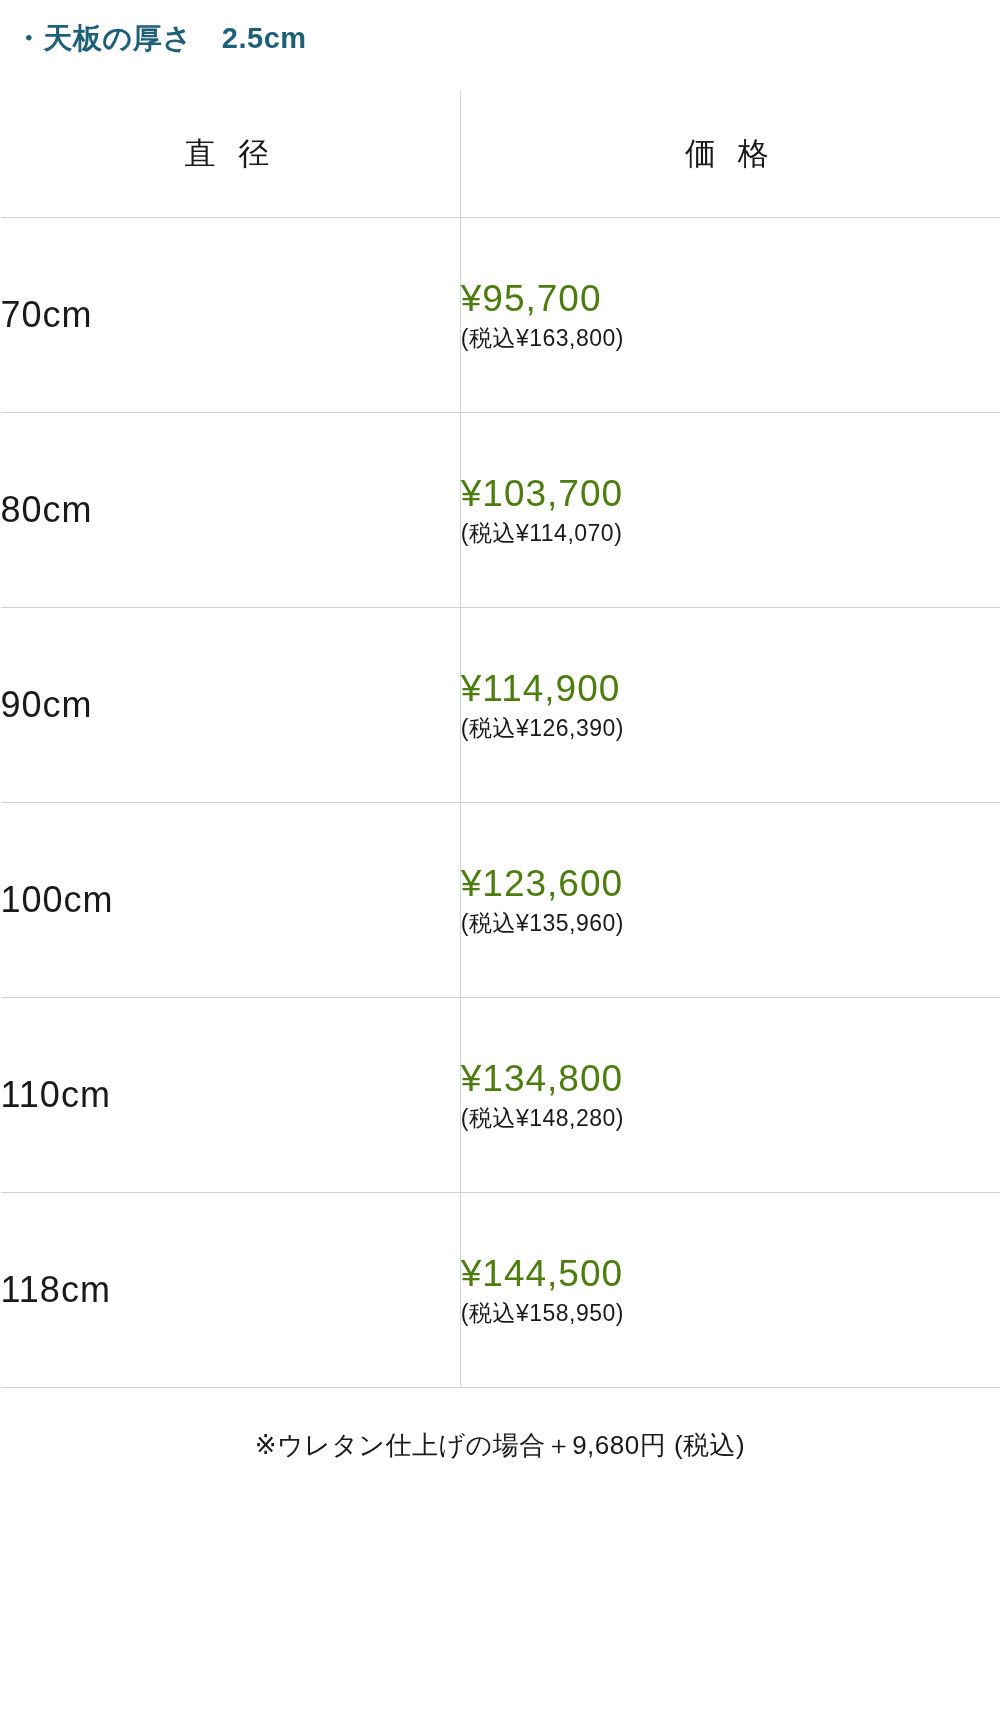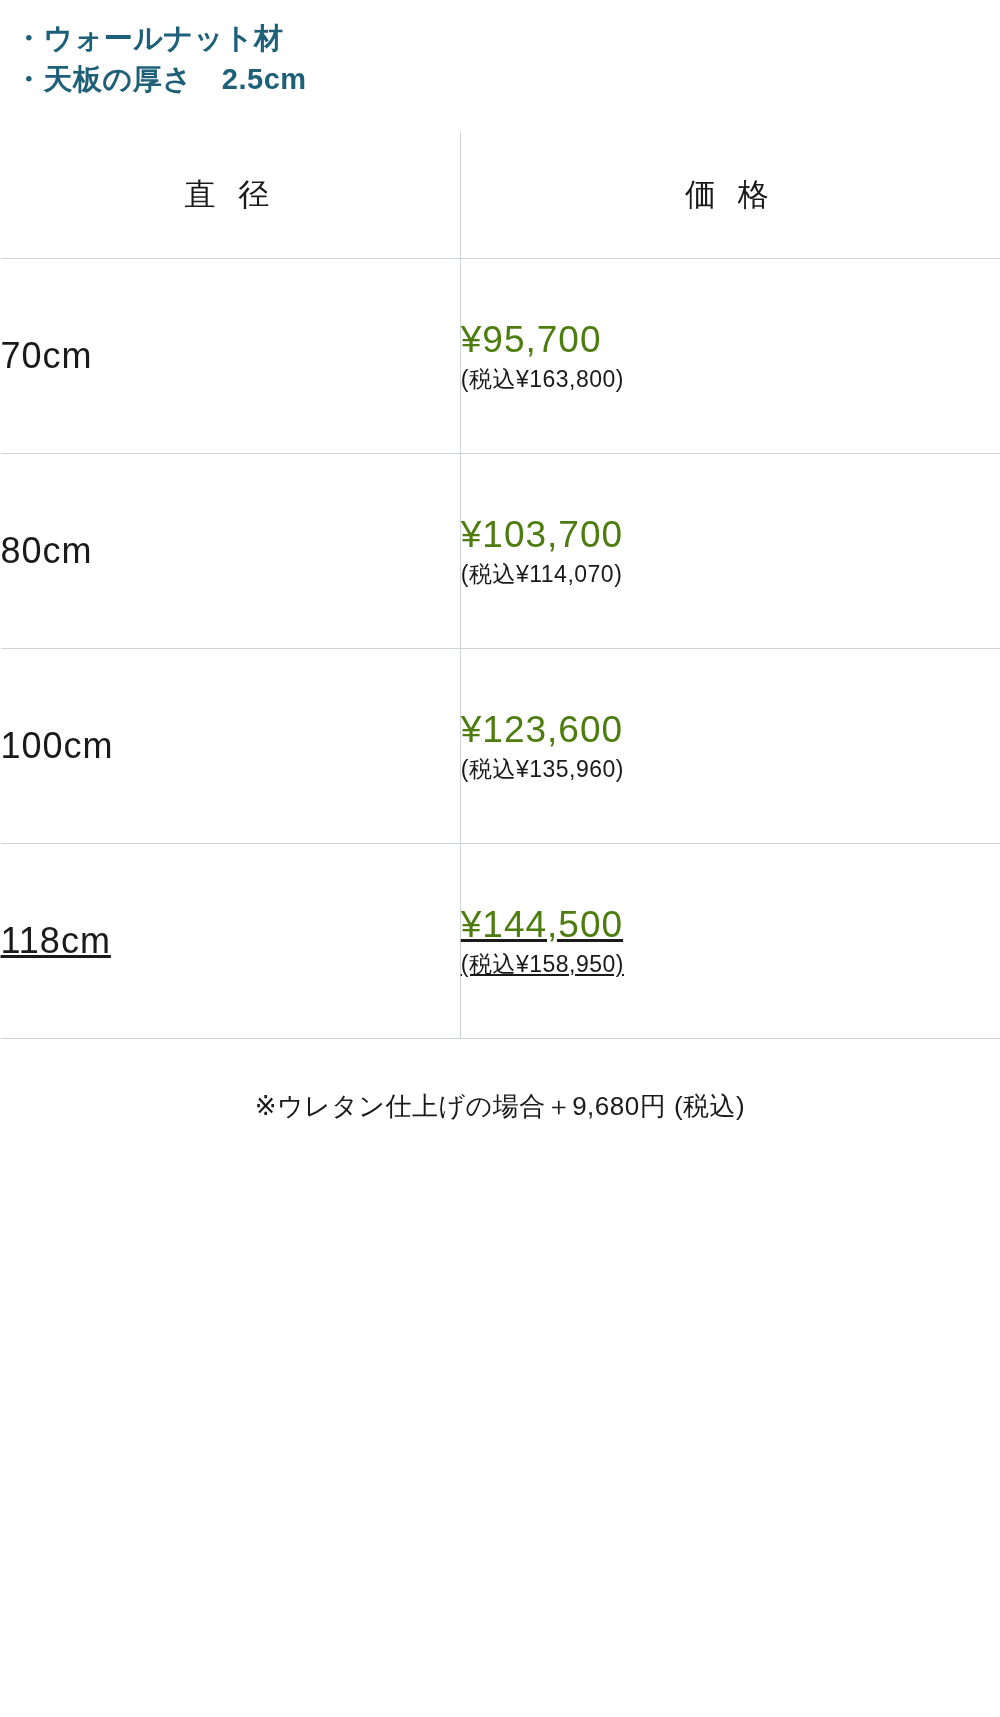--- a/index.html
+++ b/index.html
@@ -68,21 +68,20 @@
   .body-row td {
     height: 194px;
     border-top: 1px solid #cfd3d5;
     margin-left: 30px;
   }
   .body-row td.price-cell {
     border-left: 1px solid #cfd3d5;
   }
   .body-row:last-child td {
     border-bottom: 1px solid #cfd3d5;
-    text-decoration: underline;
   }
 
   .size-text {
     font-size: 36px;
     letter-spacing: 1px;
     color: #1a1a1a;
   }
   .price-main {
     font-size: 37px;
     letter-spacing: 1px;
@@ -92,34 +91,33 @@
   .price-tax {
     margin-top: 6px;
     font-size: 23px;
     letter-spacing: 0.5px;
     color: #1a1a1a;
     line-height: 1.1;
   }
 
   
   .footer {
-    margin-top: 50px;
+    margin-top: 40px;
     text-align: center;
     font-size: 26px;
     letter-spacing: 0.5px;
     color: #1a1a1a;
   }
 </style>
 </head>
 <body>
 
 <div class="page">
 
   <div class="notes">
-    <div class="note-line">・ウォールナット材</div>
     <div class="note-line">・天板の厚さ　2.5cm</div>
   </div>
 
   <table class="table">
     <colgroup>
       <col class="c-size">
       <col class="c-price">
     </colgroup>
     <thead>
       <tr class="head-row">
@@ -141,25 +139,43 @@
         <td>
           <div class="size-text">80cm</div>
         </td>
         <td class="price-cell">
           <div class="price-main">¥103,700</div>
           <div class="price-tax">(税込¥114,070)</div>
         </td>
       </tr>
       <tr class="body-row">
         <td>
+          <div class="size-text">90cm</div>
+        </td>
+        <td class="price-cell">
+          <div class="price-main">¥114,900</div>
+          <div class="price-tax">(税込¥126,390)</div>
+        </td>
+      </tr>
+      <tr class="body-row">
+        <td>
           <div class="size-text">100cm</div>
         </td>
         <td class="price-cell">
           <div class="price-main">¥123,600</div>
           <div class="price-tax">(税込¥135,960)</div>
+        </td>
+      </tr>
+      <tr class="body-row">
+        <td>
+          <div class="size-text">110cm</div>
+        </td>
+        <td class="price-cell">
+          <div class="price-main">¥134,800</div>
+          <div class="price-tax">(税込¥148,280)</div>
         </td>
       </tr>
       <tr class="body-row">
         <td>
           <div class="size-text">118cm</div>
         </td>
         <td class="price-cell">
           <div class="price-main">¥144,500</div>
           <div class="price-tax">(税込¥158,950)</div>
         </td>

